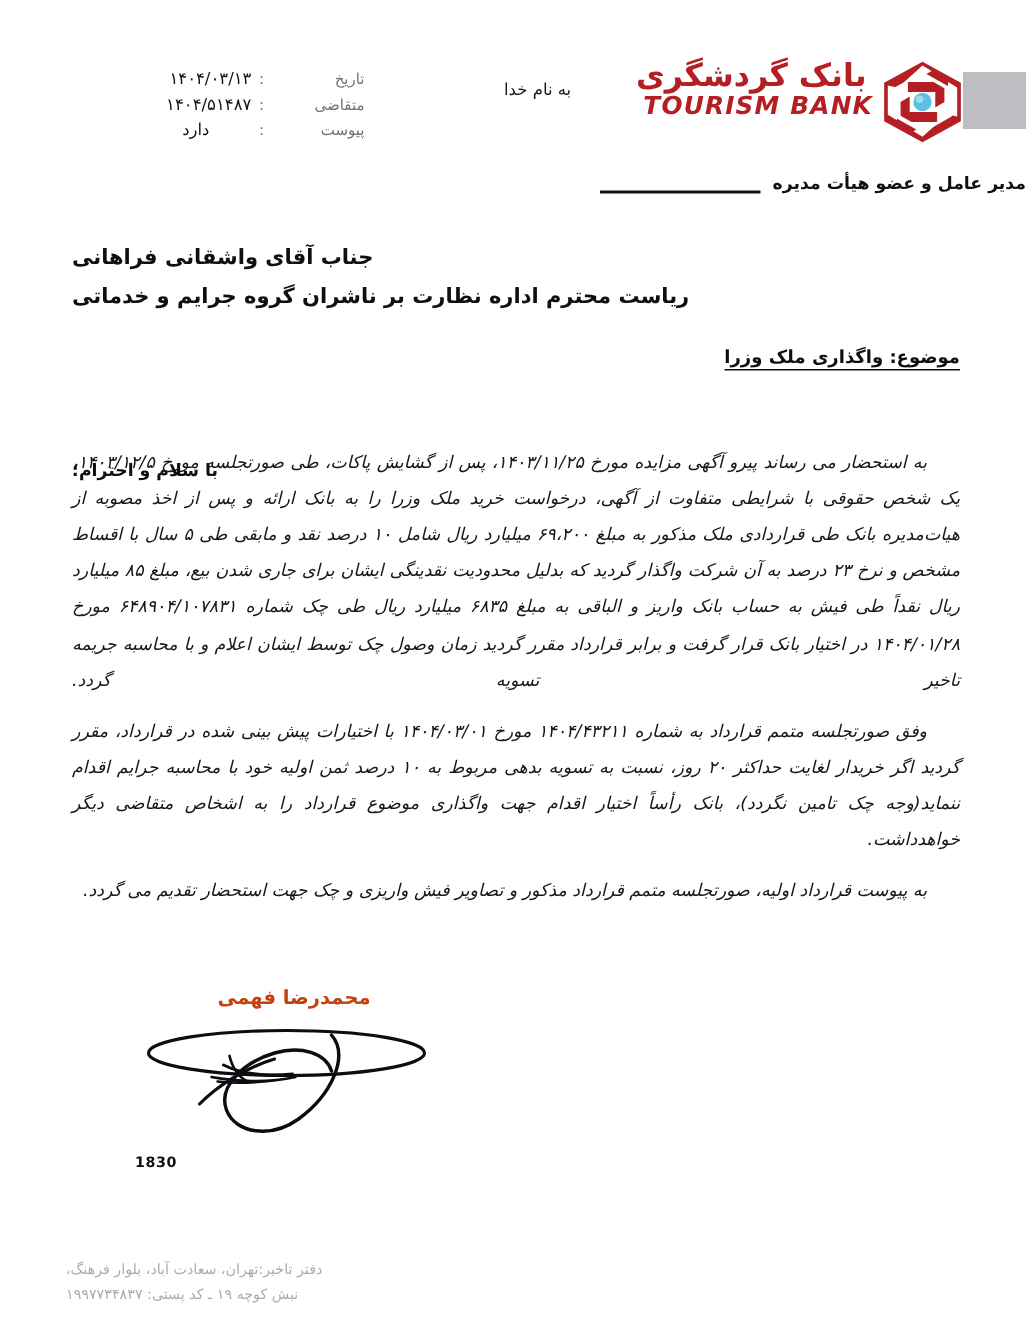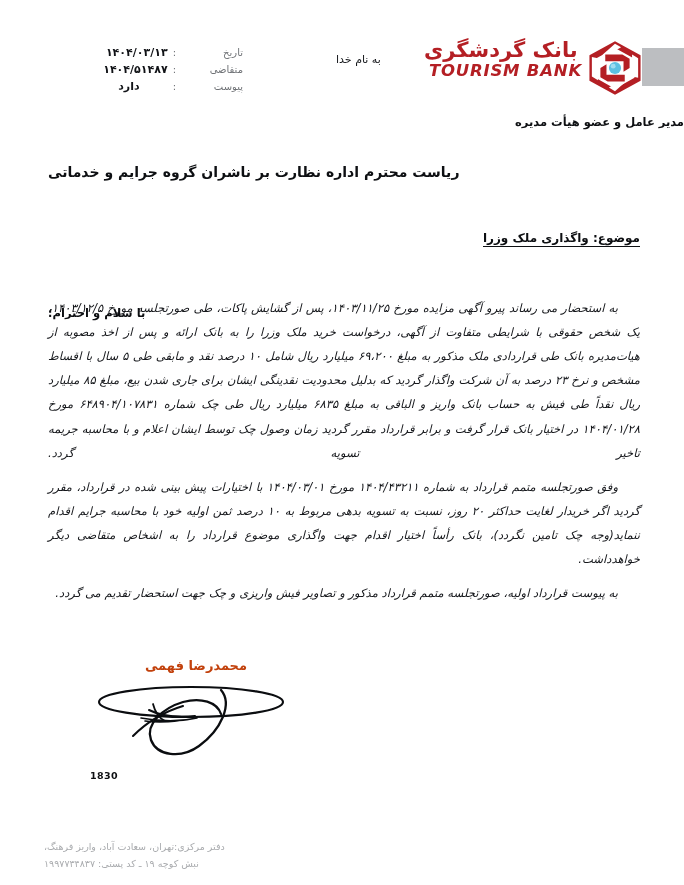--- a/index.html
+++ b/index.html
@@ -52,21 +52,21 @@
     text-align-last: justify;
     flex: none;
     font-size: 10px;
   }
   .meta-colon {
     color: #6f7276;
     padding: 0 3px 0 5px;
     font-size: 10px;
   }
   .meta-value {
-    font-weight: bold;
+    font-weight: normal;
     font-size: 11px;
     color: #101216;
     letter-spacing: 0.2px;
     white-space: nowrap;
   }
   .meta-value.pad-right { padding-right: 28px; }
 
   .basmala {
     position: absolute;
     top: 53px;
@@ -126,22 +126,22 @@
     direction: ltr;
     text-align: right;
   }
 
   .role-line {
     position: absolute;
     top: 115px;
     left: 398px;
     width: 286px;
     display: flex;
-    flex-direction: column;
-    align-items: flex-start;
+    flex-direction: row;
+    align-items: flex-end;
     direction: rtl;
   }
   .role-title {
     font-size: 11.5px;
     font-weight: bold;
     color: #0e1013;
     white-space: nowrap;
     letter-spacing: -0.1px;
   }
   .role-rule {
@@ -339,20 +339,21 @@
       </div>
     </div>
 
     <div class="role-line">
       <span class="role-title">مدیر عامل و عضو هیأت مدیره</span>
       <span class="role-rule"></span>
     </div>
   </div>
 
   <div class="addressee">
+    <div class="line1">جناب آقای واشقانی فراهانی</div>
     <div class="line2">ریاست محترم اداره نظارت بر ناشران گروه جرایم و خدماتی</div>
   </div>
 
   <div class="subject">
     <span>موضوع: واگذاری ملک وزرا</span>
   </div>
 
   <div class="salutation">با سلام و احترام؛</div>
 
   <div class="body-text">
@@ -375,17 +376,17 @@
           <path d="M78 36 C90 42 104 44 124 42" stroke-width="2.0"></path>
           <path d="M70 44 C86 47 108 48 126 44 C110 47 90 49 74 47" stroke-width="1.6"></path>
           <path d="M82 30 C84 38 88 44 94 47" stroke-width="1.8"></path>
         </g>
       </svg>
     </div>
     <div class="sign-year">1830</div>
   </div>
 
   <div class="footer">
-    <div class="footer-line">دفتر مرکزی:تهران، سعادت آباد، واریز فرهنگ،</div>
+    <div class="footer-line">دفتر تاخیر:تهران، سعادت آباد، بلوار فرهنگ،</div>
     <div class="footer-line">نبش کوچه ۱۹ ـ کد پستی: ۱۹۹۷۷۳۴۸۳۷</div>
   </div>
 
 </div>
 
 </body></html>

